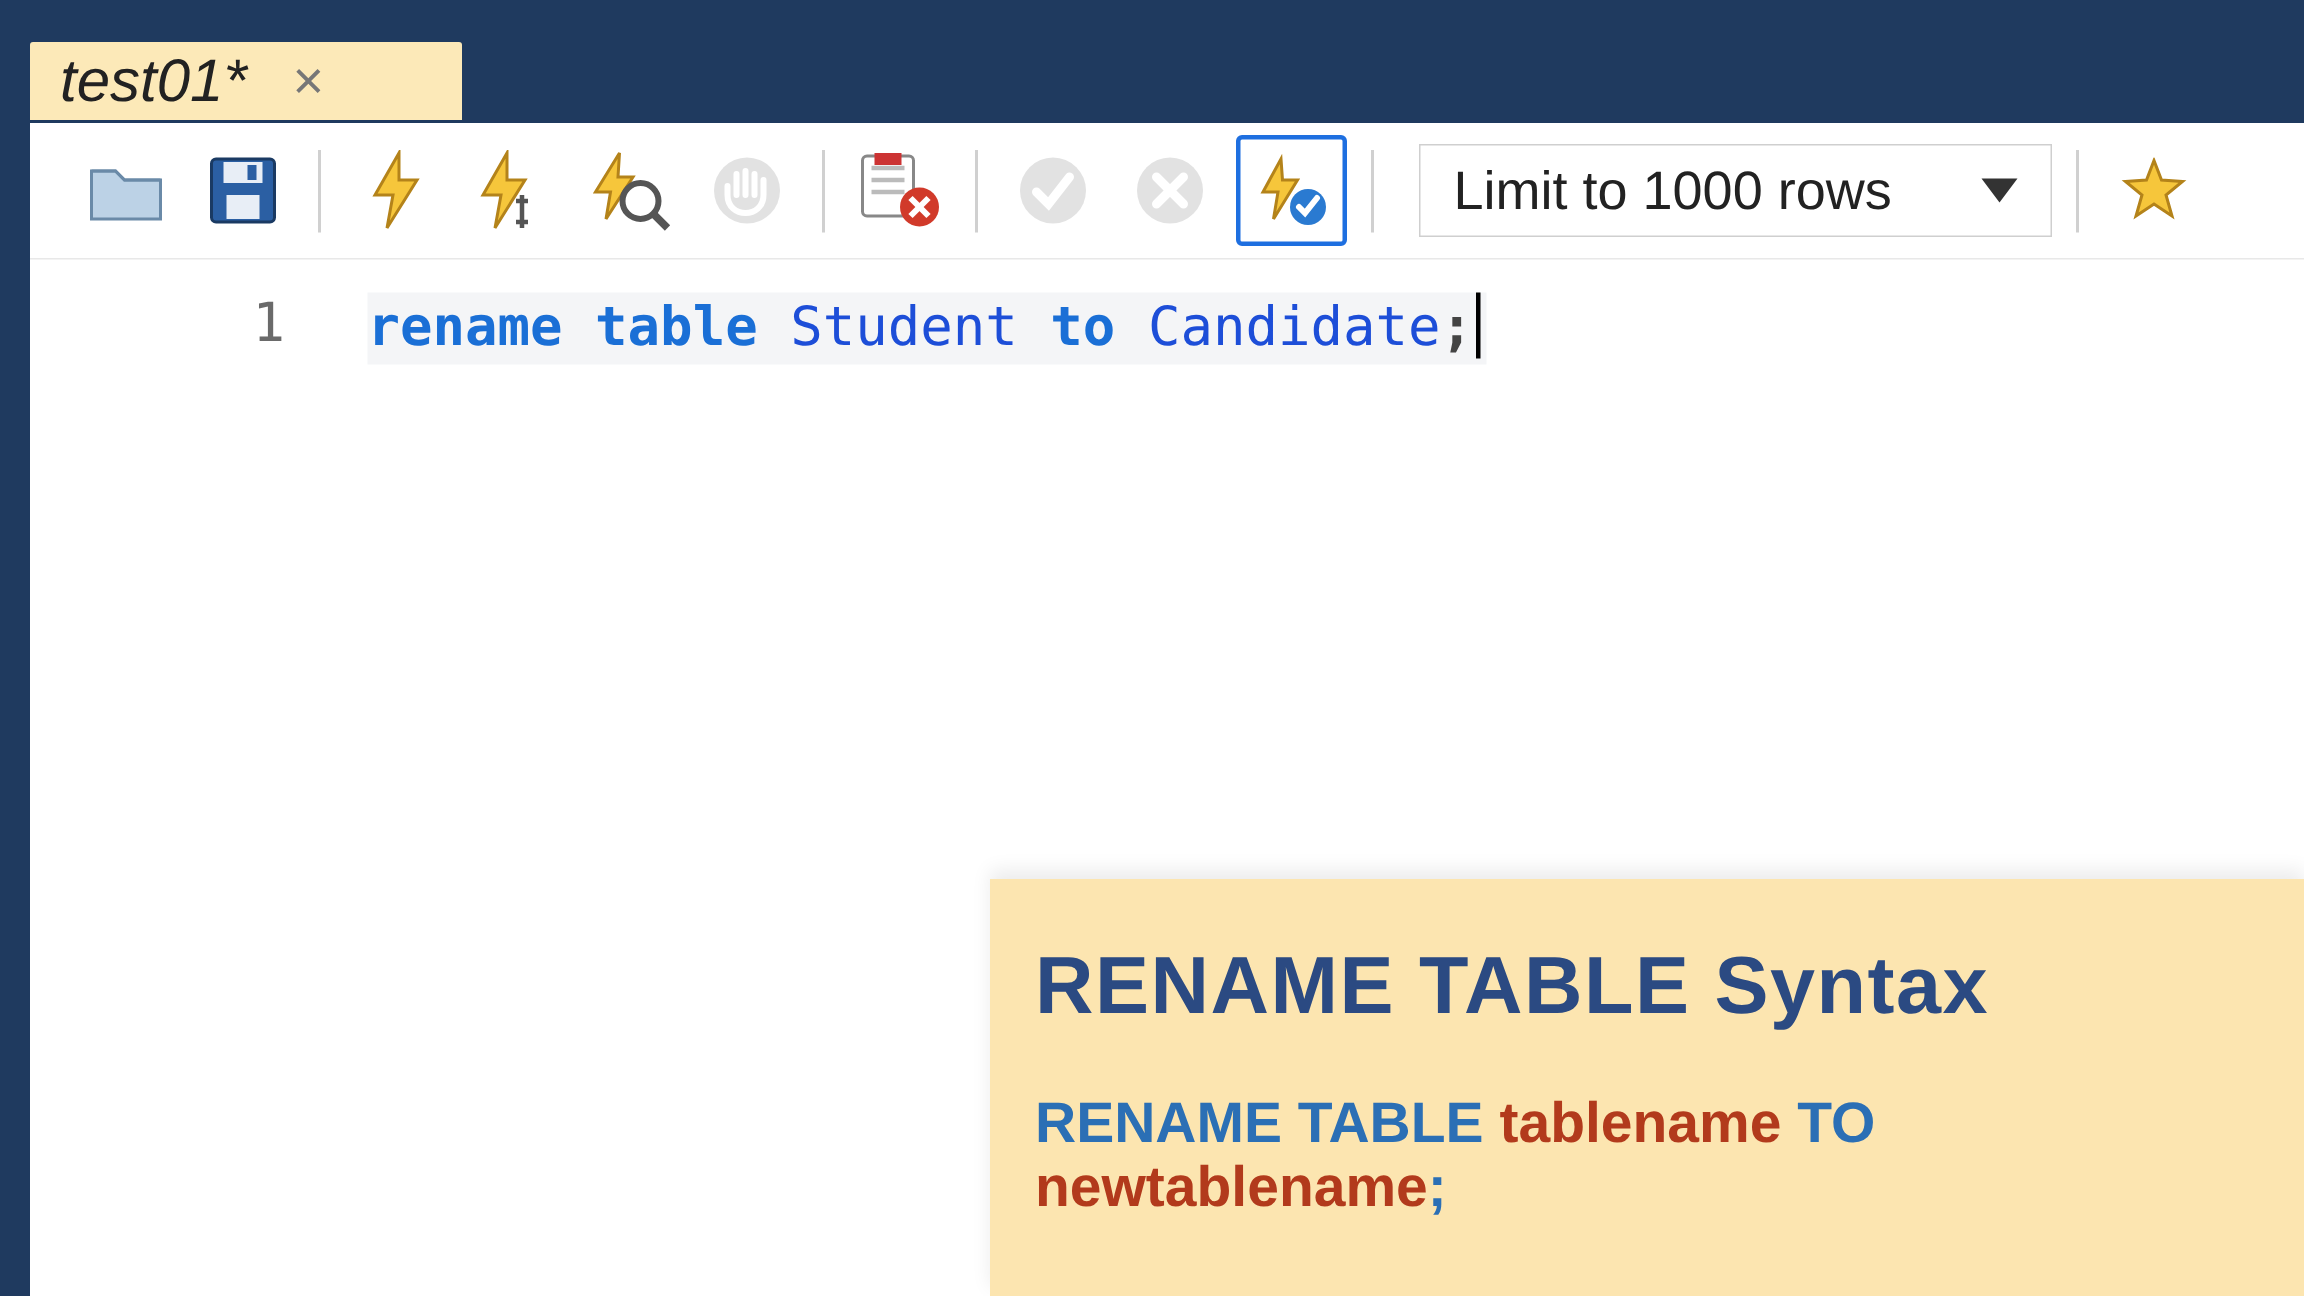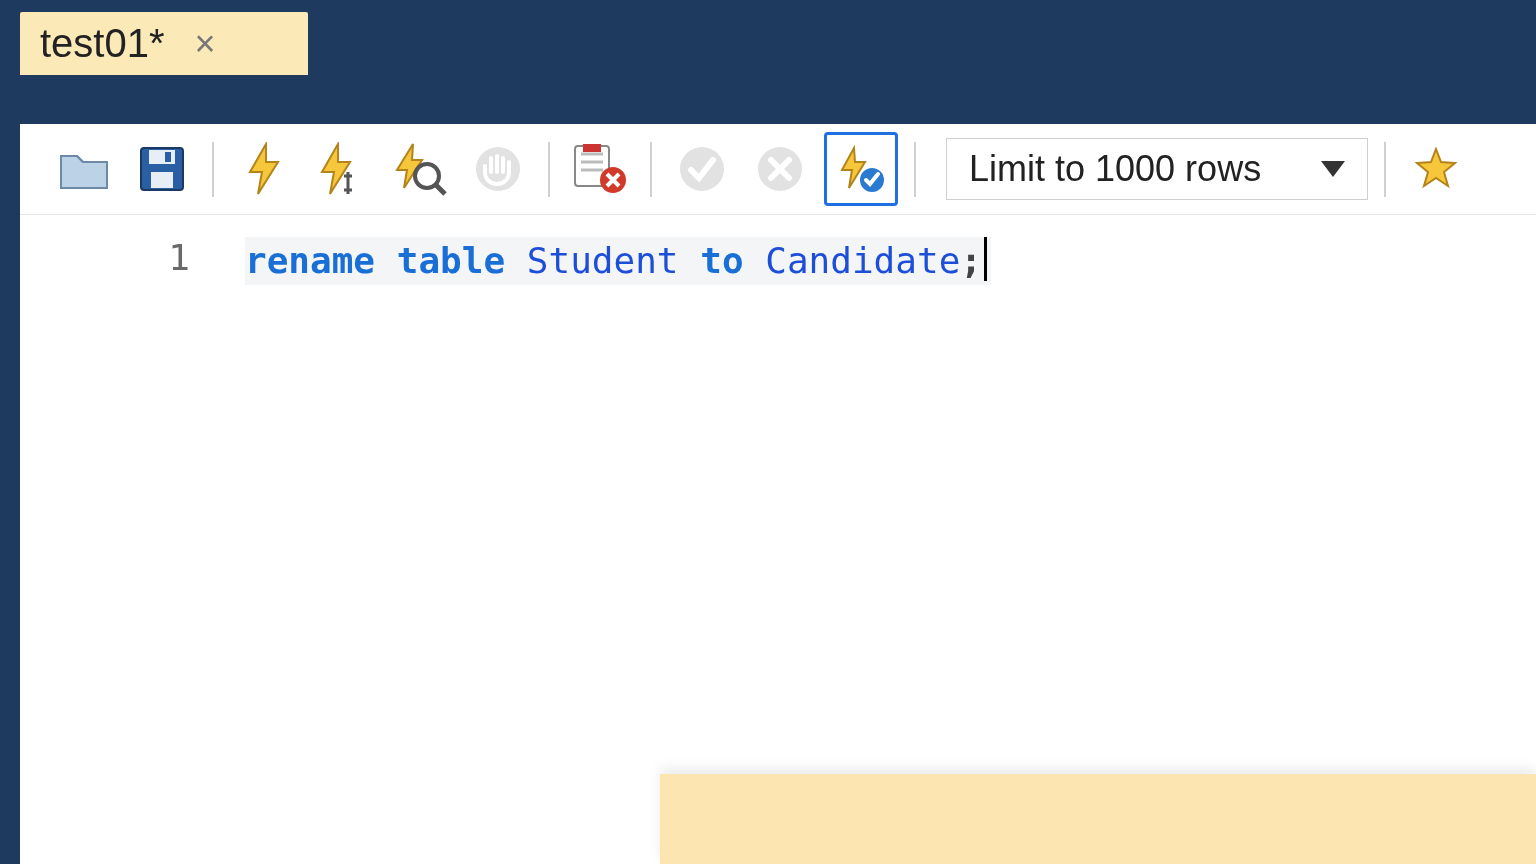--- a/index.html
+++ b/index.html
@@ -1,22 +1,22 @@
 <!DOCTYPE html>
 <html><head>
 <meta charset="utf-8">
 <style>
   html,body{margin:0;padding:0;width:1536px;height:864px;font-family:Arial,Helvetica,sans-serif;overflow:hidden;}
   body{background:#1f3a5f;}
   
-  .tabbar{position:absolute;left:20px;top:12px;height:63px;display:flex;}
+  .tabbar{position:absolute;left:20px;top:28px;height:52px;display:flex;font-style:italic;}
   .tab{background:#fce9b8;min-width:240px;padding:0 28px 0 20px;display:flex;align-items:center;gap:30px;font-size:40px;color:#222;border-top-left-radius:2px;border-top-right-radius:2px;}
   .tab .close{font-size:36px;color:#777;cursor:pointer;}
   
-  .maincard{position:absolute;left:20px;top:82px;right:0;bottom:0;background:#ffffff;margin-top:42px;}
+  .maincard{position:absolute;left:20px;top:82px;right:0;bottom:0;background:#ffffff;}
   
   .toolbar{height:90px;border-bottom:1px solid #e8e8e8;display:flex;align-items:center;padding:0 30px;gap:10px;}
   .tbtn{width:68px;height:68px;display:flex;align-items:center;justify-content:center;border-radius:4px;}
   .tbtn.active{border:3px solid #1e6fe0;}
   .sep{width:2px;height:55px;background:#d0d0d0;margin:0 6px;}
   .tbtn svg{display:block;}
   .disabled svg{filter:grayscale(100%) opacity(0.45);}
   .limitbox{margin-left:14px;height:60px;border:1px solid #cfcfcf;background:#fff;display:flex;align-items:center;padding:0 22px;gap:60px;font-size:36px;color:#222;}
   .limitbox .caret{width:0;height:0;border-left:12px solid transparent;border-right:12px solid transparent;border-top:16px solid #333;}
   
@@ -166,13 +166,17 @@
         <span> </span>
         <span class="kw">to</span>
         <span> </span>
         <span class="ident">Candidate</span><span class="punct">;</span><span class="caret-text"></span>
       </span>
     </div>
   </div>
 </div>
 
 <div class="helpcard">
+  <h1>RENAME  TABLE Syntax</h1>
+  <div class="syntax">
+    <span class="kw2">RENAME </span><span class="kw2"> TABLE </span><span class="placeholder">tablename</span><span class="kw2"> TO </span><span class="placeholder">newtablename</span><span class="semi">;</span>
+  </div>
 </div>
 
 </body></html>

